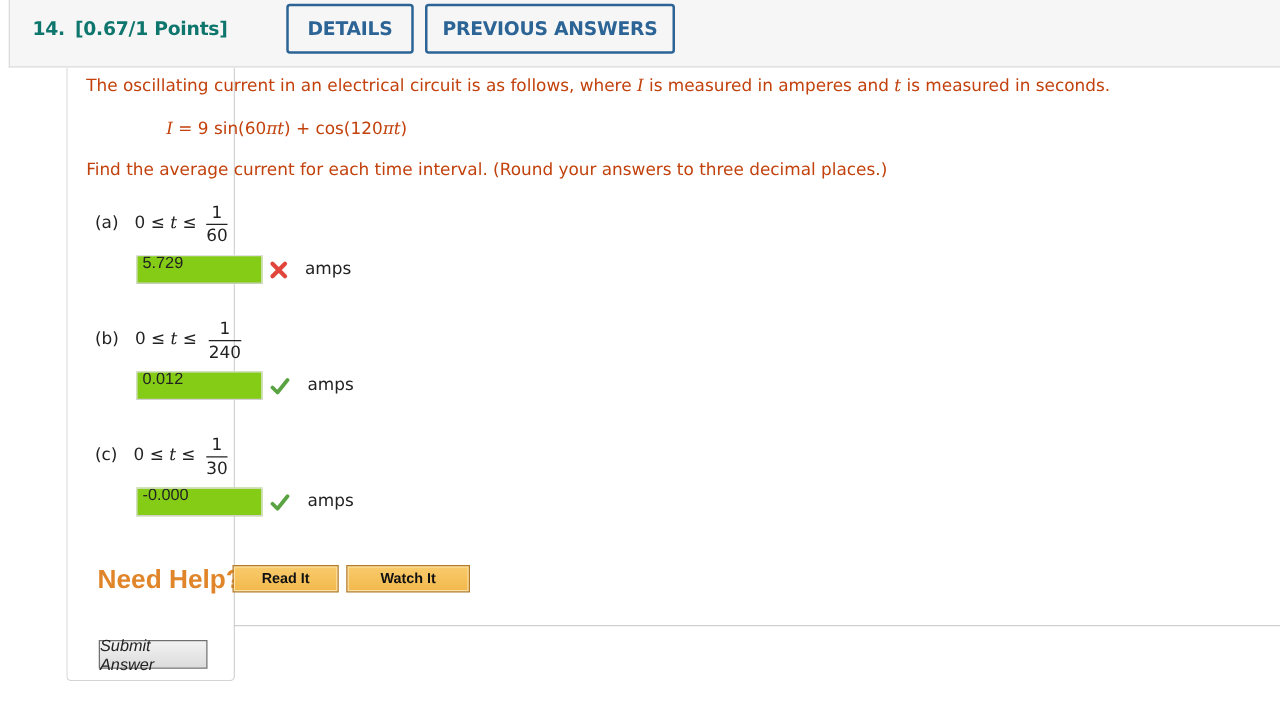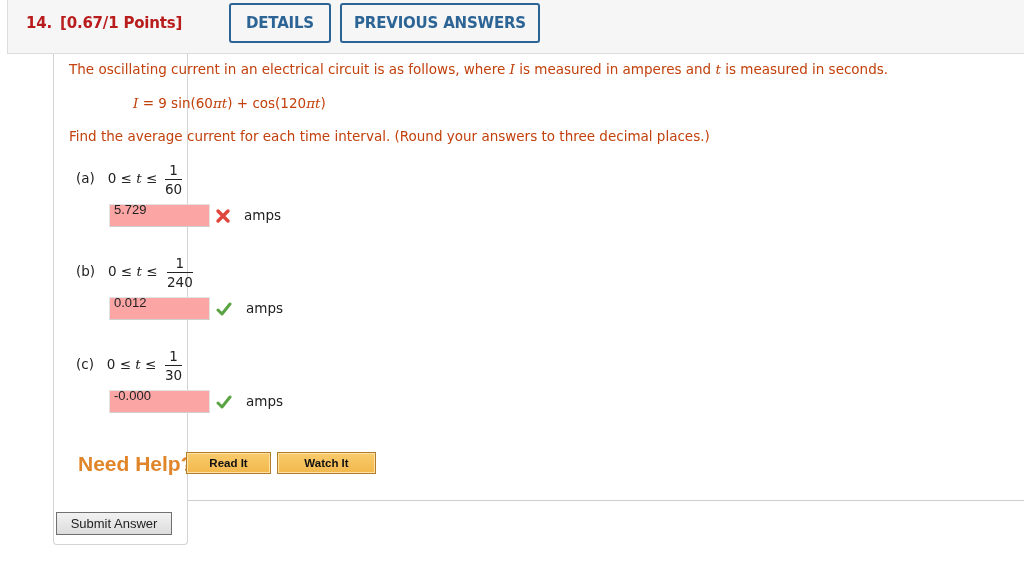--- a/index.html
+++ b/index.html
@@ -4,21 +4,21 @@
 <style>
   * { box-sizing: border-box; margin: 0; padding: 0; }
   html, body { width: 1024px; height: 580px; background: #ffffff; overflow: hidden; }
   body { position: relative; font-family: "DejaVu Sans", sans-serif; color: #222; }
 
   .header {
     position: absolute; left: 7px; top: 0; width: 1017px; height: 54px;
     background: #f6f6f6; border-left: 1px solid #dcdcdc; border-bottom: 1px solid #dcdcdc;
   }
   .q-title {
-    position: absolute; left: 18px; top: 14px; font-size: 15px; font-weight: bold; color: #b91c1c;
+    position: absolute; left: 18px; top: 14px; font-size: 15px; font-weight: bold; color: #0f766e;
     font-family: "DejaVu Sans", sans-serif; letter-spacing: -0.2px;
   }
   .q-title .num { margin-right: 8px; }
   .hbtn {
     position: absolute; top: 3px; height: 40px; border: 2px solid #2d6496; border-radius: 3px;
     background: #f6f6f6; color: #2d6496; font-size: 15px; font-weight: bold;
     display: flex; align-items: center; justify-content: center; letter-spacing: -0.2px;
     font-family: "DejaVu Sans", sans-serif; cursor: pointer; margin-left: 40px;
   }
   .btn-details { left: 189px; width: 102px; }
@@ -43,44 +43,44 @@
   .frac {
     position: absolute; display: inline-flex; flex-direction: column; align-items: center;
     font-size: 13.5px; line-height: 16px;
   }
   .frac .bar { height: 1px; background: #222; align-self: stretch; margin: 1px 0 1px 0; }
 
   .answer-input {
     position: absolute; left: 109px; width: 101px; height: 23px;
     border: 1px solid #e2e2e2; border-bottom-color: #d0d0d0;
     font-family: "Liberation Sans", sans-serif; font-size: 13px; color: #222;
-    padding: 0 0 12px 4px; background: #fca5a5;
+    padding: 0 0 12px 4px; background: #84cc16;
   }
   .mark { position: absolute; width: 16px; height: 16px; }
   .unit { position: absolute; font-size: 13.5px; }
 
   .need-help {
     position: absolute; left: 78px; top: 452px; font-family: "Liberation Sans", sans-serif;
     font-size: 21px; font-weight: bold; color: #e0852a;
   }
   .help-btn {
     position: absolute; top: 452px; height: 22px;
     background: linear-gradient(#f9cb6c, #f2b84c);
     border: 1px solid #b47b28; box-shadow: inset 0 0 0 1px #fbe3a8;
     font-family: "Liberation Sans", sans-serif; font-size: 11.5px; font-weight: bold; color: #111;
     display: flex; align-items: center; justify-content: center; cursor: pointer;
   }
   .read-it { left: 186px; width: 85px; }
   .watch-it { left: 277px; width: 99px; }
 
   .submit-btn {
-    position: absolute; left: 56px; top: 512px; width: 116px; height: 23px;
+    position: absolute; left: 79px; top: 512px; width: 87px; height: 23px;
     background: linear-gradient(#f2f2f2, #dcdcdc); border: 1px solid #707070;
     font-family: "Liberation Sans", sans-serif; font-size: 13px; color: #222;
-    display: flex; align-items: center; justify-content: center; cursor: pointer;
+    display: flex; align-items: center; justify-content: center; cursor: pointer; font-style: italic;
   }
 </style>
 </head>
 <body>
 
 <div class="header">
   <div class="q-title">
     <span class="num">14.</span><span>[0.67/1 Points]</span>
   </div>
 </div>

